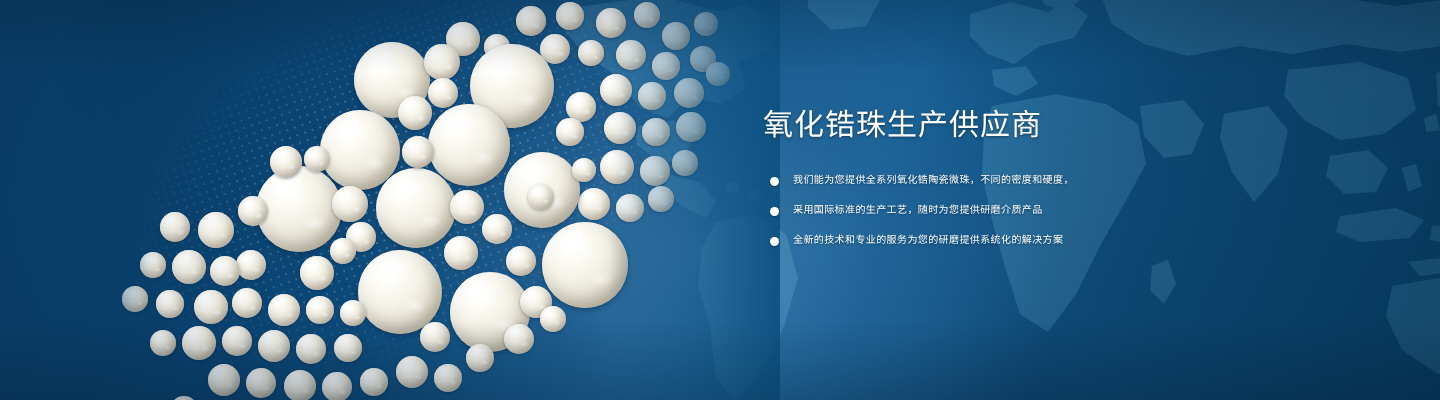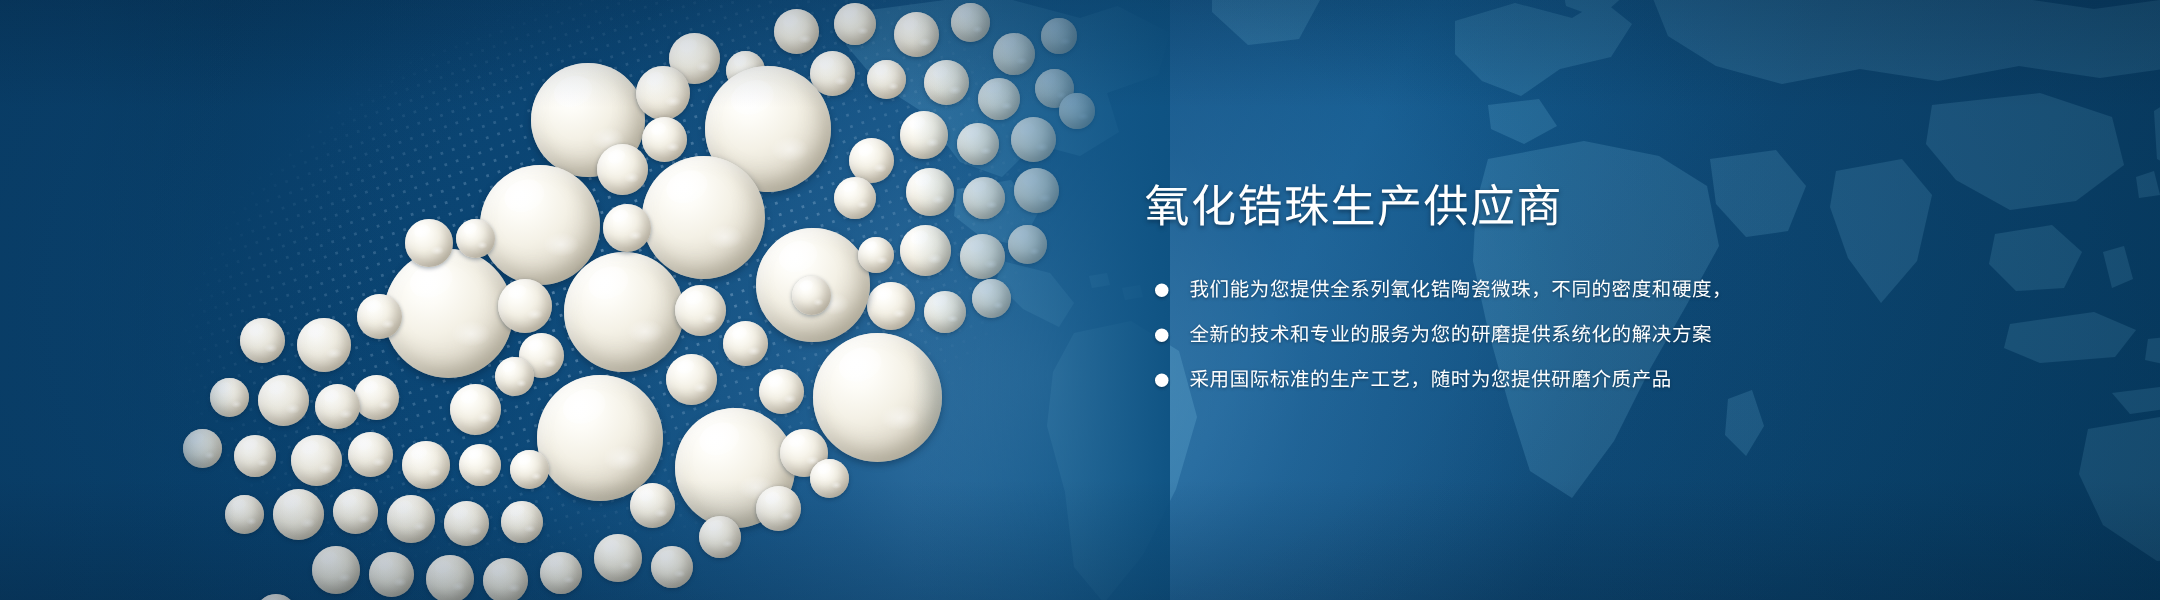--- a/index.html
+++ b/index.html
@@ -114,43 +114,44 @@
     pointer-events: none;
     background:
       linear-gradient(to right, #0a4370 0%, rgba(10,67,112,0.92) 7%, rgba(10,67,112,0.0) 20%),
       linear-gradient(to left, rgba(14,82,130,0.96) 0%, rgba(14,82,130,0.0) 22%);
   }
 
   
   .copy {
     position: absolute;
     left: 763px;
-    top: 120px;
+    top: 108px;
     width: 560px;
+    font-family: Liberation Mono, monospace;
   }
   .headline {
     margin: 0;
     font-size: 30px;
     line-height: 38px;
     font-weight: 400;
     letter-spacing: 1px;
     color: #ffffff;
     text-shadow: 0 1px 3px rgba(2,24,44,0.55);
     white-space: nowrap;
   }
   .bullets {
     list-style: none;
     margin: 24px 0 0 0;
     padding: 0;
   }
   .bullet-item {
     position: relative;
     padding-left: 30px;
     margin-bottom: 8px;
-    font-size: 13px;
+    font-size: 10px;
     line-height: 22px;
     color: #ffffff;
     letter-spacing: 0.4px;
     text-shadow: 0 1px 2px rgba(2,24,44,0.5);
   }
   .bullet-item:last-child { margin-bottom: 0; }
   .bullet-dot {
     position: absolute;
     left: 7px;
     top: 7px;
@@ -323,22 +324,22 @@
   <div class="copy">
     <h1 class="headline">氧化锆珠生产供应商</h1>
 
     <ul class="bullets">
       <li class="bullet-item">
         <span class="bullet-dot"></span>
         <span class="bullet-line">我们能为您提供全系列氧化锆陶瓷微珠，不同的密度和硬度，</span>
       </li>
       <li class="bullet-item">
         <span class="bullet-dot"></span>
-        <span class="bullet-line">全新的技术和专业的服务为您的研磨提供系统化的解决方案</span>
+        <span class="bullet-line">采用国际标准的生产工艺，随时为您提供研磨介质产品</span>
       </li>
       <li class="bullet-item">
         <span class="bullet-dot"></span>
-        <span class="bullet-line">采用国际标准的生产工艺，随时为您提供研磨介质产品</span>
+        <span class="bullet-line">全新的技术和专业的服务为您的研磨提供系统化的解决方案</span>
       </li>
     </ul>
   </div>
 
 </div>
 
 </body></html>

